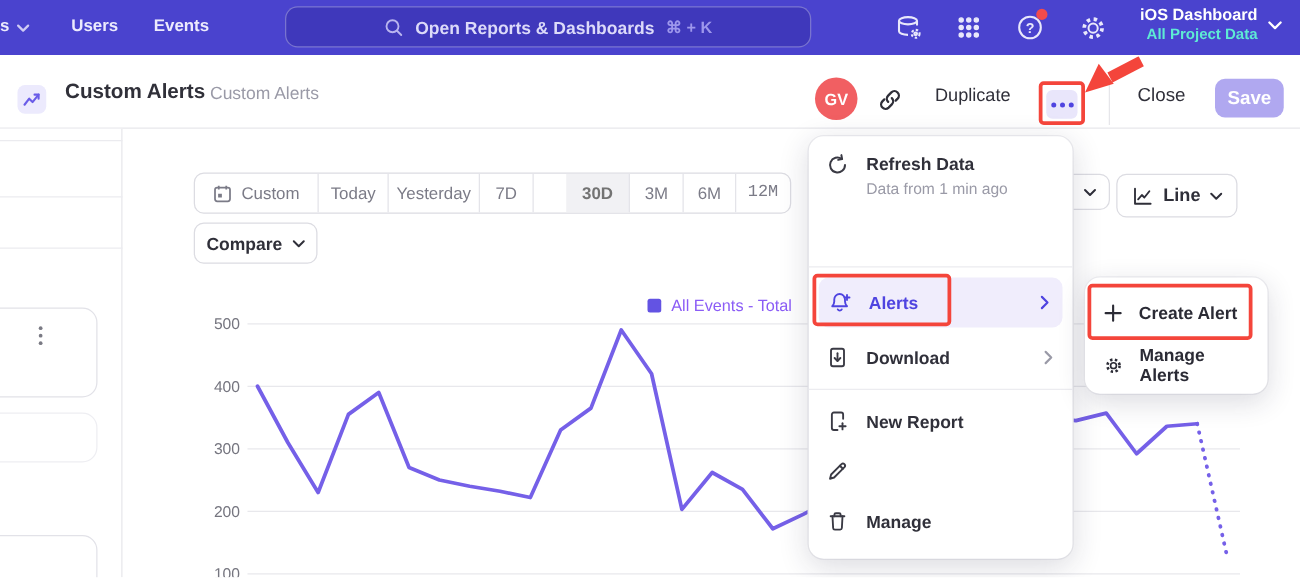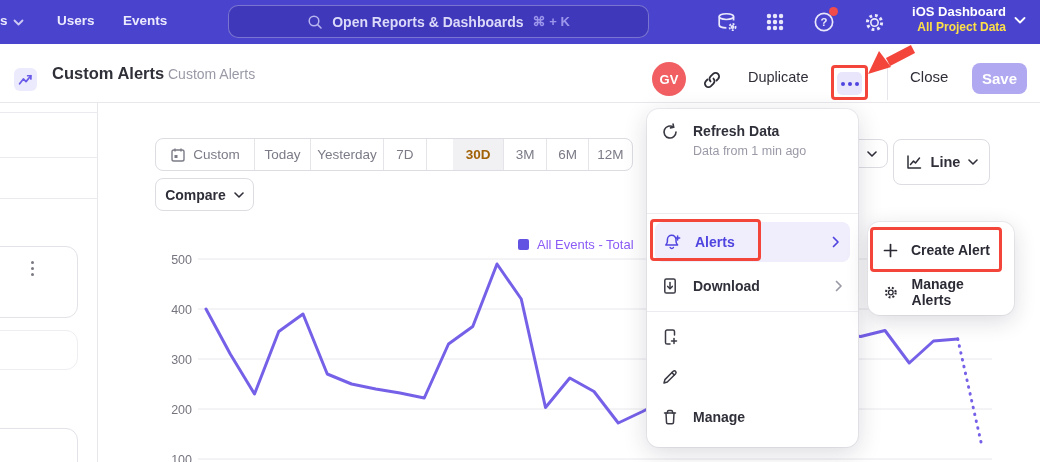--- a/index.html
+++ b/index.html
@@ -18,21 +18,21 @@
   .nav-chev{position:absolute;top:18px;}
   .searchbar{position:absolute;left:228px;top:5px;width:421px;height:33px;background:var(--search-bg);
     border:1px solid rgba(255,255,255,.30);border-radius:10px;display:flex;align-items:center;justify-content:center;gap:9px;cursor:text;}
   .search-ph{color:#dcdaf9;font-size:14px;font-weight:600;}
   .search-kbd{color:#9d97ec;font-size:13px;font-weight:600;}
   .nav-ic{position:absolute;top:9px;width:26px;height:26px;display:flex;align-items:center;justify-content:center;cursor:pointer;}
   .nav-ic svg{stroke:#e9e8fb;}
   .notif-dot{position:absolute;right:-1px;top:-2px;width:9px;height:9px;border-radius:50%;background:#f24b4b;}
   .project{position:absolute;right:14px;top:4px;display:flex;align-items:center;gap:8px;cursor:pointer;}
   .project-name{color:#fff;font-size:13px;font-weight:700;line-height:16px;}
-  .project-scope{color:#fde047;font-size:12px;font-weight:700;line-height:15px;}
+  .project-scope{color:#5eead4;font-size:12px;font-weight:700;line-height:15px;}
 
   
   .header{position:absolute;left:0;top:44px;width:1040px;height:59px;background:#fff;border-bottom:1px solid #e8e8ec;}
   .title-icon{position:absolute;left:14px;top:24px;width:23px;height:23px;background:#eceafd;border-radius:6px;
     display:flex;align-items:center;justify-content:center;}
   .page-title{position:absolute;left:52px;top:20px;font-size:16.5px;font-weight:700;color:#303039;}
   .breadcrumb{position:absolute;left:168px;top:22px;font-size:14px;color:#9a9aa7;}
   .avatar{position:absolute;left:652px;top:18px;width:34px;height:34px;border-radius:50%;background:var(--avatar-bg);
     color:#fff;font-size:13px;font-weight:700;display:flex;align-items:center;justify-content:center;cursor:pointer;}
   .hdr-link{position:absolute;left:701px;top:25px;width:22px;height:22px;cursor:pointer;}
@@ -50,29 +50,29 @@
   .sb-line{position:absolute;left:0;width:98px;border-top:1px solid #ebebef;}
   .sb-card{position:absolute;left:-22px;width:100px;background:#fff;border:1px solid #e2e2e8;border-radius:12px;}
   .kebab{position:absolute;left:50px;top:12px;display:flex;flex-direction:column;gap:3px;cursor:pointer;padding:2px;}
   .kebab i{width:3px;height:3px;border-radius:50%;background:#7a7a84;}
 
   
   .seg-ctrl{position:absolute;left:155px;top:138px;width:478px;height:33px;border:1px solid #dcdce2;border-radius:8px;
     display:flex;overflow:hidden;background:#fff;}
   .seg{display:flex;align-items:center;justify-content:center;gap:7px;font-size:13.5px;color:#7b7b87;font-weight:500;
     border-right:1px solid #e4e4e9;cursor:pointer;}
-  .seg:last-child{border-right:none;}
-  .seg.selected{background:var(--selected-segment-bg);color:#a16207;font-weight:700;margin-left:26px;}
+  .seg:last-child{border-right:none;font-family:Liberation Mono, monospace;}
+  .seg.selected{background:var(--selected-segment-bg);color:#737373;font-weight:700;margin-left:26px;}
   .compare-btn{position:absolute;left:155px;top:178px;width:99px;height:33px;border:1px solid #dcdce2;border-radius:8px;
     background:#fff;display:flex;align-items:center;justify-content:center;gap:8px;font-size:14px;font-weight:600;
     color:var(--text-dark);cursor:pointer;}
   .mini-btn{position:absolute;border:1px solid #dcdce2;border-radius:8px;background:#fff;display:flex;align-items:center;
     justify-content:flex-end;cursor:pointer;z-index:2;}
   .hidden-dd{left:800px;top:139px;width:88px;height:29px;padding-right:10px;}
-  .line-btn{left:893px;top:139px;width:97px;height:46px;justify-content:center;gap:8px;font-size:14.5px;font-weight:600;color:var(--text-dark);z-index:2;}
+  .line-btn{left:893px;top:139px;width:97px;height:35px;justify-content:center;gap:8px;font-size:14.5px;font-weight:600;color:var(--text-dark);z-index:2;}
 
   
   .chart{position:absolute;left:98px;top:103px;z-index:1;}
   .chart .grid{stroke:#e8e8ec;stroke-width:1;}
   .chart .ytick{fill:#75757f;font-size:12.5px;text-anchor:end;font-family:"Liberation Sans",sans-serif;}
   .chart-line{fill:none;stroke:var(--line);stroke-width:3;stroke-linejoin:round;stroke-linecap:round;}
   .chart-line.dotted{stroke-dasharray:0.5 6.5;}
   .legend{position:absolute;left:518px;top:237px;display:flex;align-items:center;gap:8px;z-index:1;}
   .legend-swatch{width:11px;height:11px;border-radius:2px;background:var(--legend-swatch);}
   .legend-label{font-size:13px;color:#8b5cf6;}
@@ -329,20 +329,21 @@
     </div>
 
     <div class="menu-sep" style="top:202px;"></div>
 
     <div class="mi" style="top:208px;height:40px;">
       <svg width="18" height="18" viewBox="0 0 18 18" fill="none" stroke-width="1.5" stroke-linecap="round" stroke-linejoin="round">
         <path d="M13.5,7 V3.6 A1.6,1.6 0 0 0 11.9,2 H6.1 A1.6,1.6 0 0 0 4.5,3.6 v10.8 A1.6,1.6 0 0 0 6.1,16 H9"></path>
         <line x1="13" y1="10.5" x2="13" y2="15.5"></line>
           <line x1="10.5" y1="13" x2="15.5" y2="13"></line>
       </svg>
+      <span class="lbl">New Report</span>
     </div>
 
     <div class="mi" style="top:248px;height:40px;">
       <svg width="18" height="18" viewBox="0 0 18 18" fill="none" stroke-width="1.5" stroke-linecap="round" stroke-linejoin="round">
         <path d="M3,15 l0.9,-3.4 L12.2,3.3 a1.7,1.7 0 0 1 2.4,2.4 L6.3,14 z"></path>
           <line x1="10.9" y1="4.6" x2="13.3" y2="7"></line>
       </svg>
     </div>
 
     <div class="mi" style="top:288px;height:40px;">

